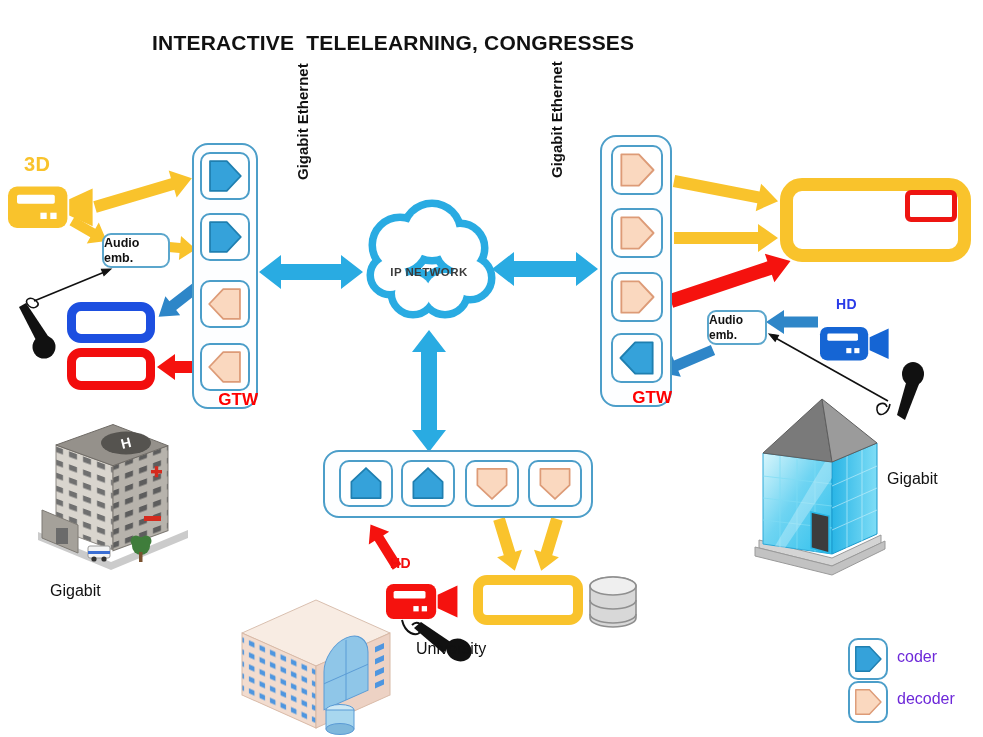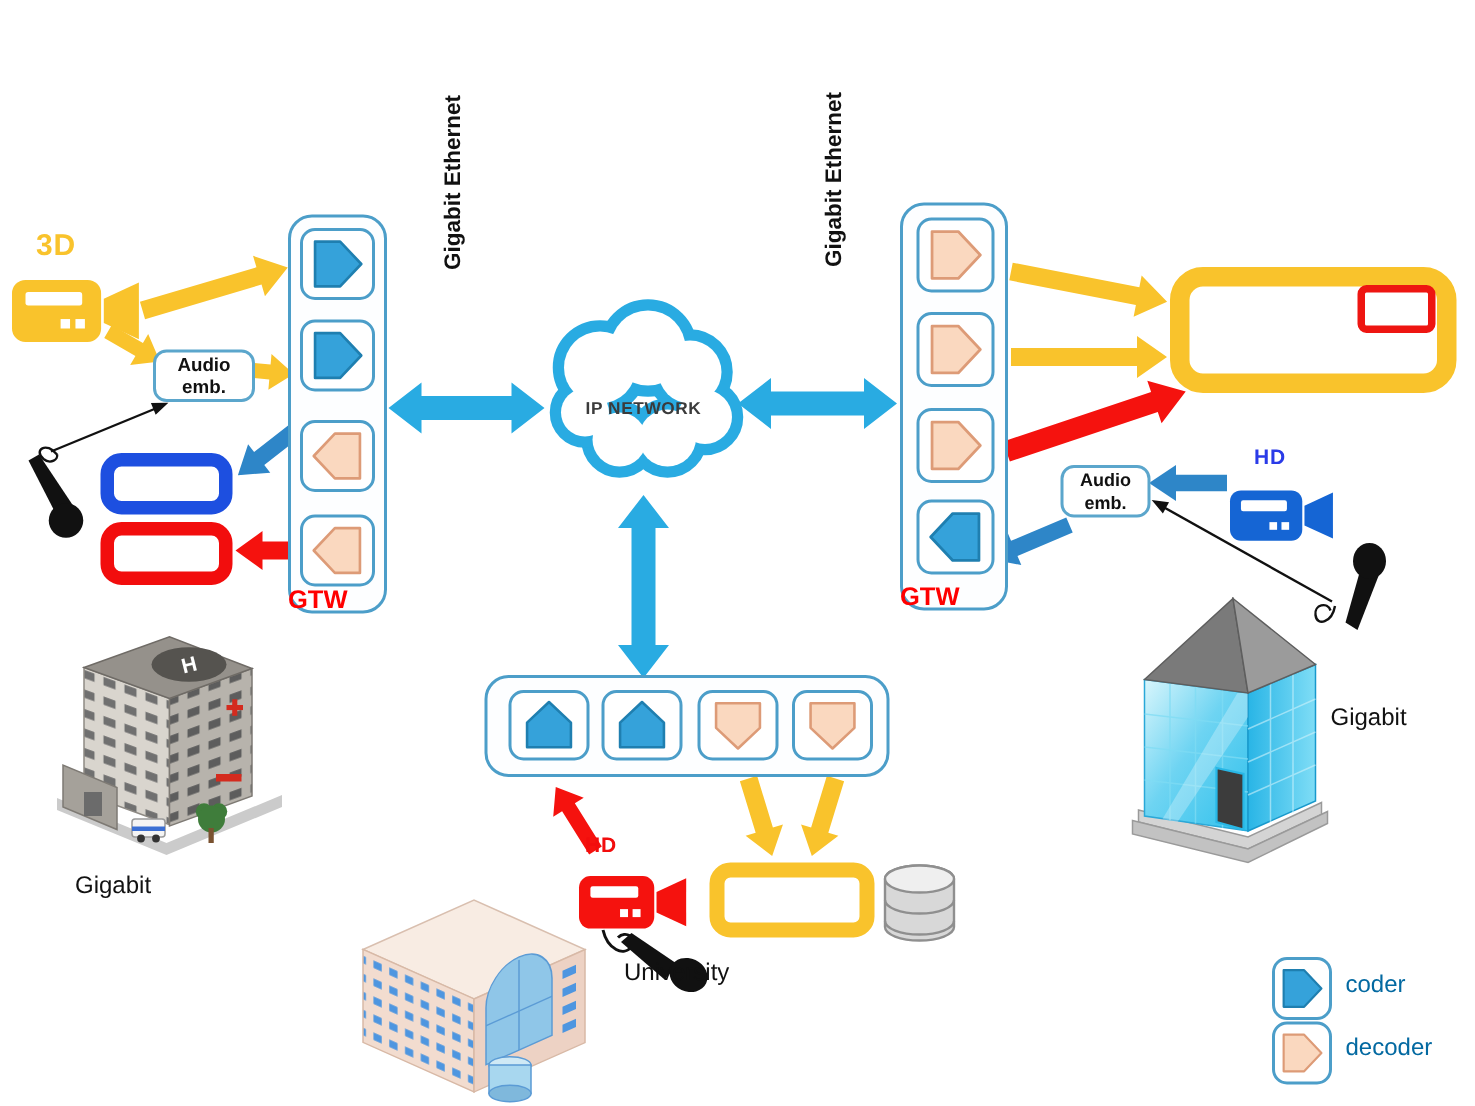--- a/index.html
+++ b/index.html
@@ -5,30 +5,30 @@
   html,body{margin:0;padding:0;background:#fff}
   .canvas{position:relative;width:983px;height:737px;background:#ffffff;
           font-family:"Liberation Sans",sans-serif;overflow:hidden}
   .abs{position:absolute}
   .title{left:152px;top:31px;font-size:21px;font-weight:bold;color:#111;
          white-space:pre;letter-spacing:.2px}
   .layer{left:0;top:0;width:983px;height:737px}
   .gtwbox{border:2.5px solid #4C9EC9;border-radius:16px;background:#fdfeff;box-sizing:border-box}
   .cell{position:absolute;border:2px solid #4C9EC9;border-radius:10px;background:#fff;box-sizing:border-box}
   .cell svg{display:block;width:100%;height:100%}
-  .gtw-label{color:#ff0000;font-weight:bold;font-size:17px;text-align:left}
+  .gtw-label{color:#ff0000;font-weight:bold;font-size:17px;text-align:right}
   .display{box-sizing:border-box;background:#fff}
   .audio-box{border:2.5px solid #5BA6CC;border-radius:9px;background:#fff;box-sizing:border-box;
              font-weight:bold;font-size:12.5px;line-height:1.2;color:#111;
-             display:flex;align-items:center;justify-content:center;text-align:center}
+             display:flex;align-items:center;justify-content:center;text-align:left}
   .gig{font-size:15px;font-weight:bold;color:#111;white-space:nowrap;
        transform:translate(-50%,-50%) rotate(-90deg)}
   .site-label{font-size:16px;color:#111}
   .cam-label{font-weight:bold;font-size:14px;letter-spacing:.5px}
-  .legend-label{font-size:16px;color:#0369a1}
+  .legend-label{font-size:16px;color:#6d28d9}
 </style>
 </head>
 <body>
 
 <div class="canvas">
 
   <svg class="abs layer" viewBox="0 0 983 737">
     <defs>
       <pattern id="pwA" width="14" height="13" patternUnits="userSpaceOnUse">
         <rect width="14" height="13" fill="#D9D5CE"></rect>
@@ -239,20 +239,21 @@
         <path d="M92,60 V152 M107,53 V146" fill="none"></path>
         <path d="M77,90 L122,70 M77,112 L122,92 M77,134 L122,114" fill="none"></path>
       </g>
       <polygon points="20,150 70,66 77,66 77,82 30,152" fill="#fff" opacity=".28"></polygon>
       <polygon points="8,57 67,3 77,66" fill="#7A7A7A" stroke="#5e5e5e"></polygon>
       <polygon points="67,3 122,47 77,66" fill="#9B9B9B" stroke="#5e5e5e"></polygon>
       <polygon points="56,116 74,120 74,157 56,152" fill="#3C3C3C" stroke="#28B7E6" stroke-width="1.5"></polygon>
     </g>
   </svg>
 
+  <div class="abs title">INTERACTIVE  TELELEARNING, CONGRESSES</div>
 
   <div class="abs" style="left:302px;top:180px;width:0;height:0">
     <div class="gig">Gigabit Ethernet</div>
     </div>
   <div class="abs" style="left:556px;top:178px;width:0;height:0">
     <div class="gig">Gigabit Ethernet</div>
     </div>
 
   <div class="abs gtwbox" style="left:192px;top:143px;width:66px;height:266px">
     <div class="cell" style="left:6px;top:7px;width:50px;height:48px">

